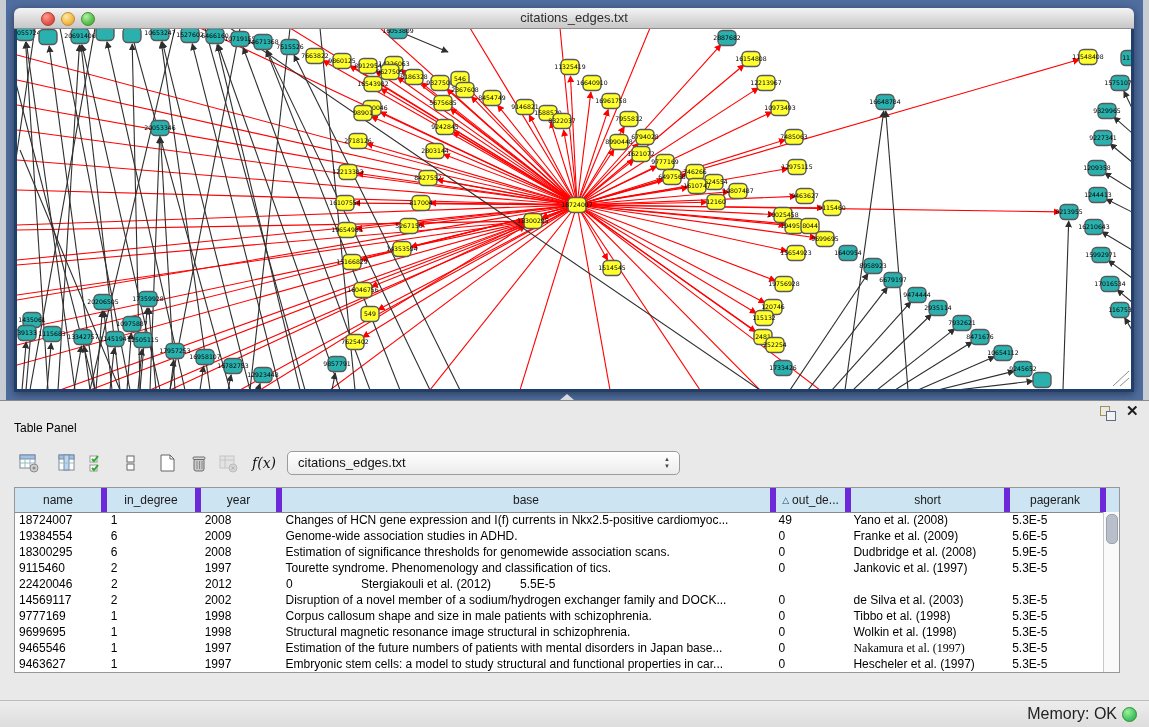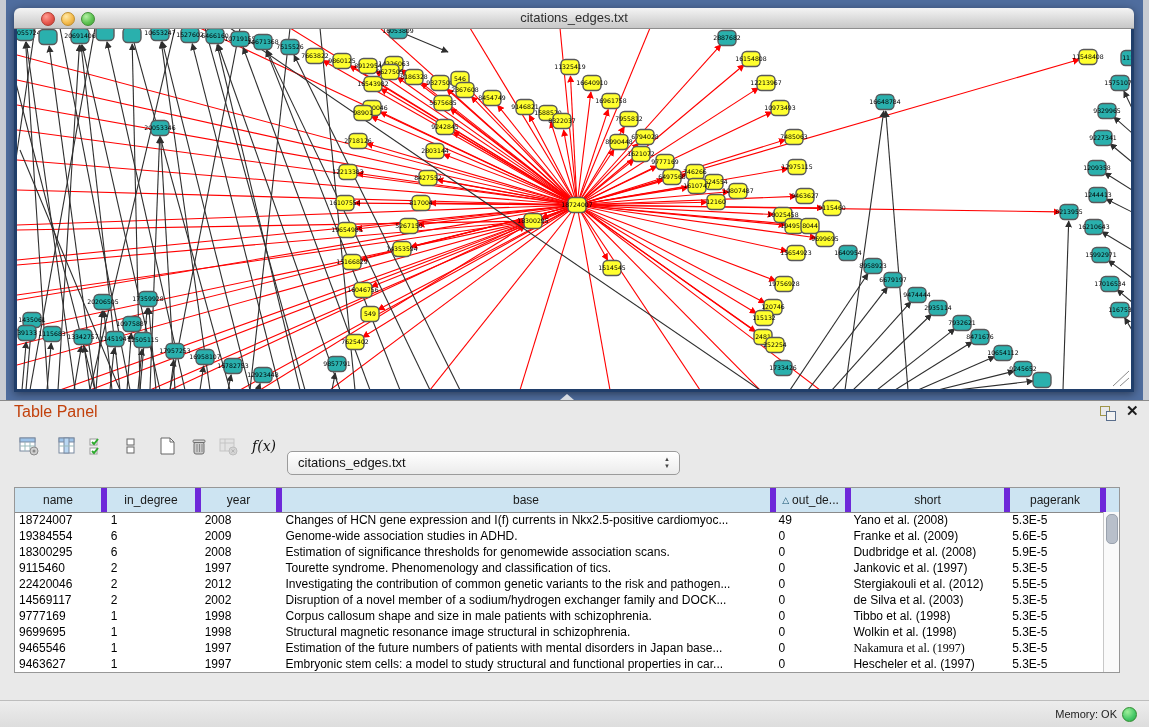--- a/index.html
+++ b/index.html
@@ -17,26 +17,26 @@
     background:linear-gradient(#f4f4f4,#c7c7c7);border-bottom:1px solid #8e8e8e;}
   .titlebar .title{position:absolute;left:0;right:0;top:0;height:20px;line-height:20px;
     text-align:center;font-size:13px;color:#2e2e2e;}
   .tl{position:absolute;top:4px;width:12px;height:12px;border-radius:50%;}
   .tl.red{left:27px;background:radial-gradient(circle at 35% 30%,#ff9d92,#e8594f 55%,#c13a30);border:1px solid #b03a30;}
   .tl.yel{left:47px;background:radial-gradient(circle at 35% 30%,#ffe9a8,#f5bd4e 55%,#cf9430);border:1px solid #c08f2e;}
   .tl.grn{left:67px;background:radial-gradient(circle at 35% 30%,#b4f0a4,#5fc454 55%,#3f9e34);border:1px solid #3f8f34;}
   .canvas{position:absolute;left:3px;top:21px;width:1114px;height:360px;background:#ffffff;overflow:hidden;}
   
   .table-panel{position:absolute;left:0;top:400px;width:1149px;height:327px;background:#e9e9e9;border-top:1px solid #8a8a8a;}
-  .panel-title{position:absolute;left:14px;top:0;height:22px;line-height:22px;font-size:16px;color:#c2410c;}
+  .panel-title{position:absolute;left:14px;top:16px;height:22px;line-height:22px;font-size:12px;color:#000000;}
   .float-ic{position:absolute;left:1100px;top:5px;width:16px;height:14px;}
   .float-ic .sq1{position:absolute;left:0;top:0;width:8px;height:8px;border:1px solid #a09548;background:transparent;}
   .float-ic .sq2{position:absolute;left:6px;top:5px;width:8px;height:8px;border:1px solid #5a6e8c;background:#f2f2f2;}
   .close-ic{position:absolute;left:1126px;top:1px;font-size:15px;font-weight:bold;color:#1c1c1c;cursor:default;}
-  .tool-ic{position:absolute;top:33px;width:24px;height:24px;display:flex;align-items:center;justify-content:center;}
+  .tool-ic{position:absolute;top:50px;width:24px;height:24px;display:flex;align-items:center;justify-content:center;}
   .fx{font-family:"DejaVu Serif",serif;font-style:italic;font-size:14px;color:#111;}
   .combo{position:absolute;left:287px;top:50px;width:391px;height:22px;border:1px solid #9b9b9b;border-radius:5px;
     background:linear-gradient(#ffffff,#ebebeb);box-shadow:inset 0 1px 0 #fff;}
   .combo .val{position:absolute;left:10px;top:0;height:22px;line-height:22px;font-size:13px;color:#111;}
   .combo .steppers{position:absolute;right:9px;top:4px;font-size:6px;line-height:7px;color:#444;text-align:center;}
   .table-wrap{position:absolute;left:14px;top:86px;width:1106px;height:186px;background:#fff;border:1px solid #979797;box-sizing:border-box;}
   .thead{display:flex;height:24px;background:#cde4f2;border-bottom:1px solid #8a8a8a;}
   .th{box-sizing:border-box;border-right:6px solid #6d28d9;font-size:12px;color:#1a1a1a;
       display:flex;align-items:center;justify-content:center;overflow:hidden;white-space:nowrap;}
   .th .sort{font-size:9px;margin-right:3px;color:#14506e;}
@@ -45,21 +45,21 @@
   .td{box-sizing:border-box;padding-left:4px;font-size:12px;color:#000;overflow:hidden;white-space:nowrap;}
   .vscroll{position:absolute;right:0;top:24px;width:15px;bottom:0;background:#fafafa;border-left:1px solid #c8c8c8;}
   .vthumb{position:absolute;left:2px;top:2px;width:10px;height:28px;border-radius:5px;background:#b8bfca;border:1px solid #9aa2ae;}
   .tabs{position:absolute;left:428px;top:275px;height:19px;display:flex;}
   .tab{height:19px;line-height:19px;padding:0 12px;font-size:13px;border:1px solid #a8a8a8;border-left:none;
        background:linear-gradient(#ffffff,#efefef);color:#111;}
   .tab.first{border-left:1px solid #a8a8a8;border-radius:4px 0 0 4px;}
   .tab.last{border-radius:0 4px 4px 0;}
   .tab.active{background:#8d8d8d;color:#f2f2f2;border-color:#7c7c7c;}
   .statusbar{position:absolute;left:0;bottom:0;width:1149px;height:26px;background:linear-gradient(#ededed,#dddddd);border-top:1px solid #bdbdbd;}
-  .mem{position:absolute;right:32px;top:0;height:26px;line-height:26px;font-size:11px;color:#222;}
+  .mem{position:absolute;right:32px;top:0;height:26px;line-height:26px;font-size:16px;color:#222;}
   .memdot{position:absolute;right:12px;top:6px;width:13px;height:13px;border-radius:50%;
     background:radial-gradient(circle at 35% 30%,#9ff09a,#44c767 60%,#2fa347);border:1px solid #2f8d2f;}
 </style>
 </head>
 <body>
 
 <div class="screen">
 
   <div class="desktop">
     <div class="edge l"></div>
@@ -633,21 +633,20 @@
             <div class="td" style="width: 81px;">1997</div>
             <div class="td" style="width: 494px;">Tourette syndrome. Phenomenology and classification of tics.</div>
             <div class="td" style="width: 75px;">0</div>
             <div class="td" style="width: 159px;">Jankovic et al. (1997)</div>
             <div class="td" style="width: 96px;">5.3E-5</div>
           </div>
           <div class="trow">
             <div class="td" style="width: 92px;">22420046</div>
             <div class="td" style="width: 94px;">2</div>
             <div class="td" style="width: 81px;">2012</div>
-            <div class="td" style="width: 494px;">Investigating the contribution of common genetic variants to the risk and pathogen...</div>
             <div class="td" style="width: 75px;">0</div>
             <div class="td" style="width: 159px;">Stergiakouli et al. (2012)</div>
             <div class="td" style="width: 96px;">5.5E-5</div>
           </div>
           <div class="trow">
             <div class="td" style="width: 92px;">14569117</div>
             <div class="td" style="width: 94px;">2</div>
             <div class="td" style="width: 81px;">2002</div>
             <div class="td" style="width: 494px;">Disruption of a novel member of a sodium/hydrogen exchanger family and DOCK...</div>
             <div class="td" style="width: 75px;">0</div>

